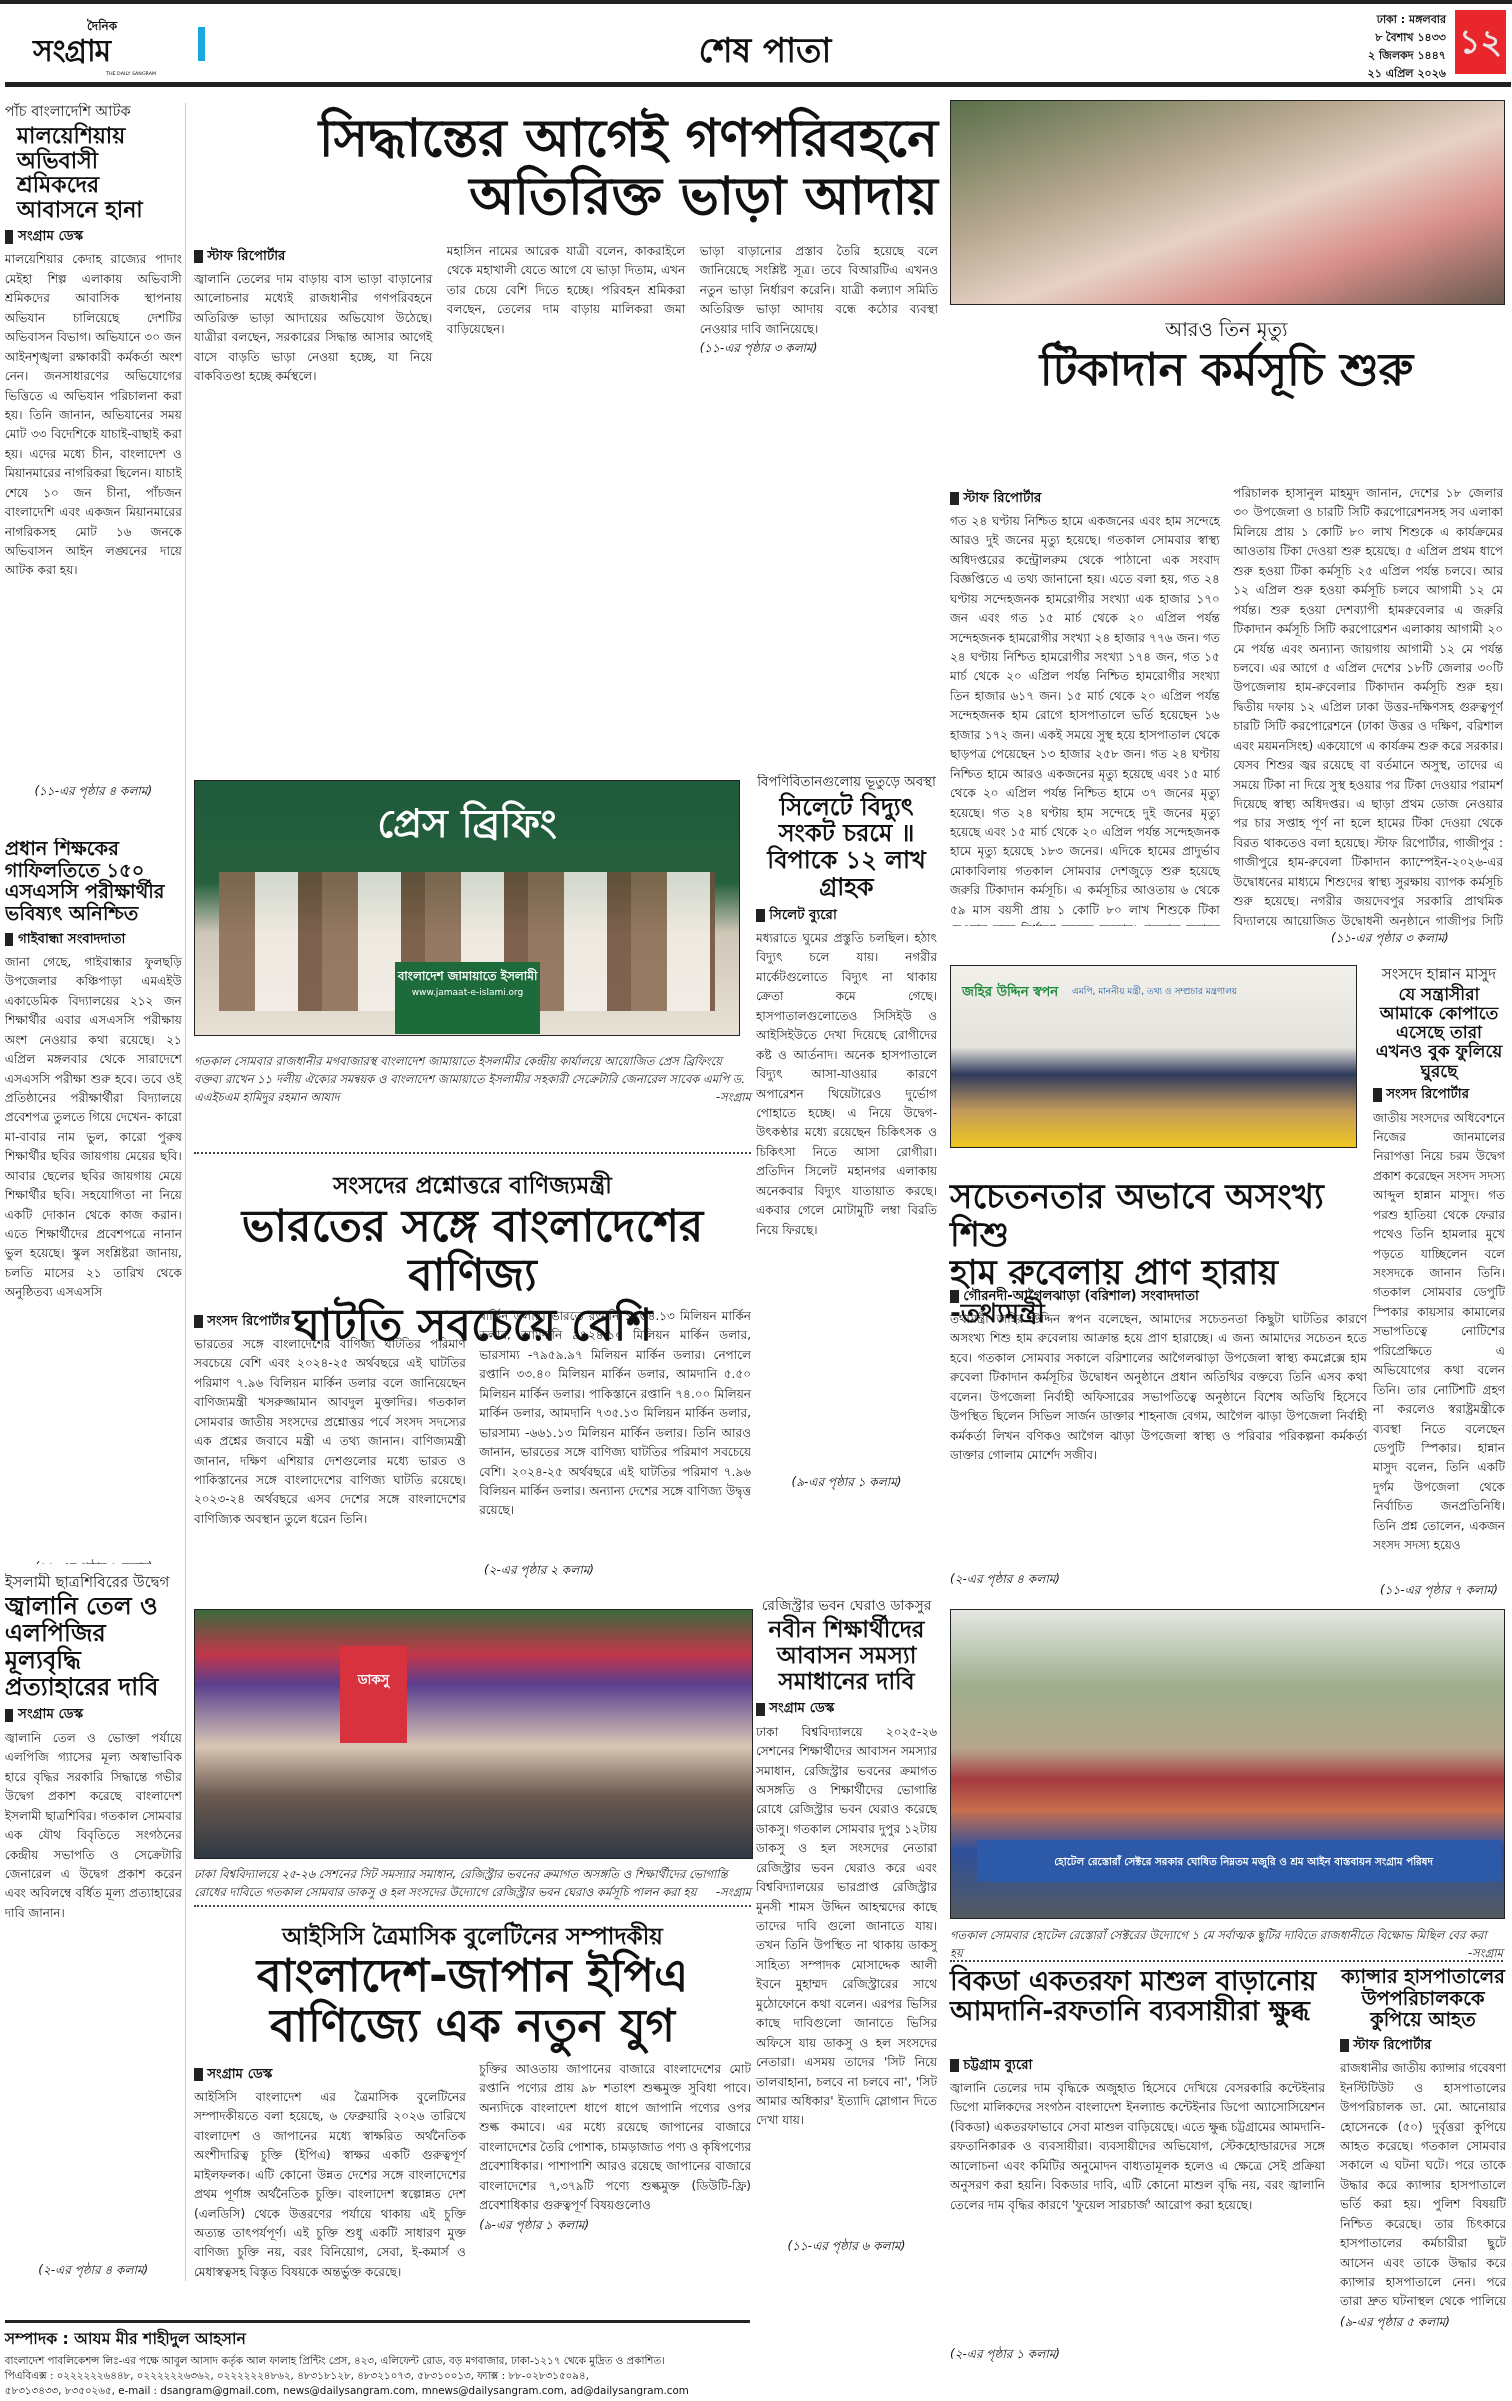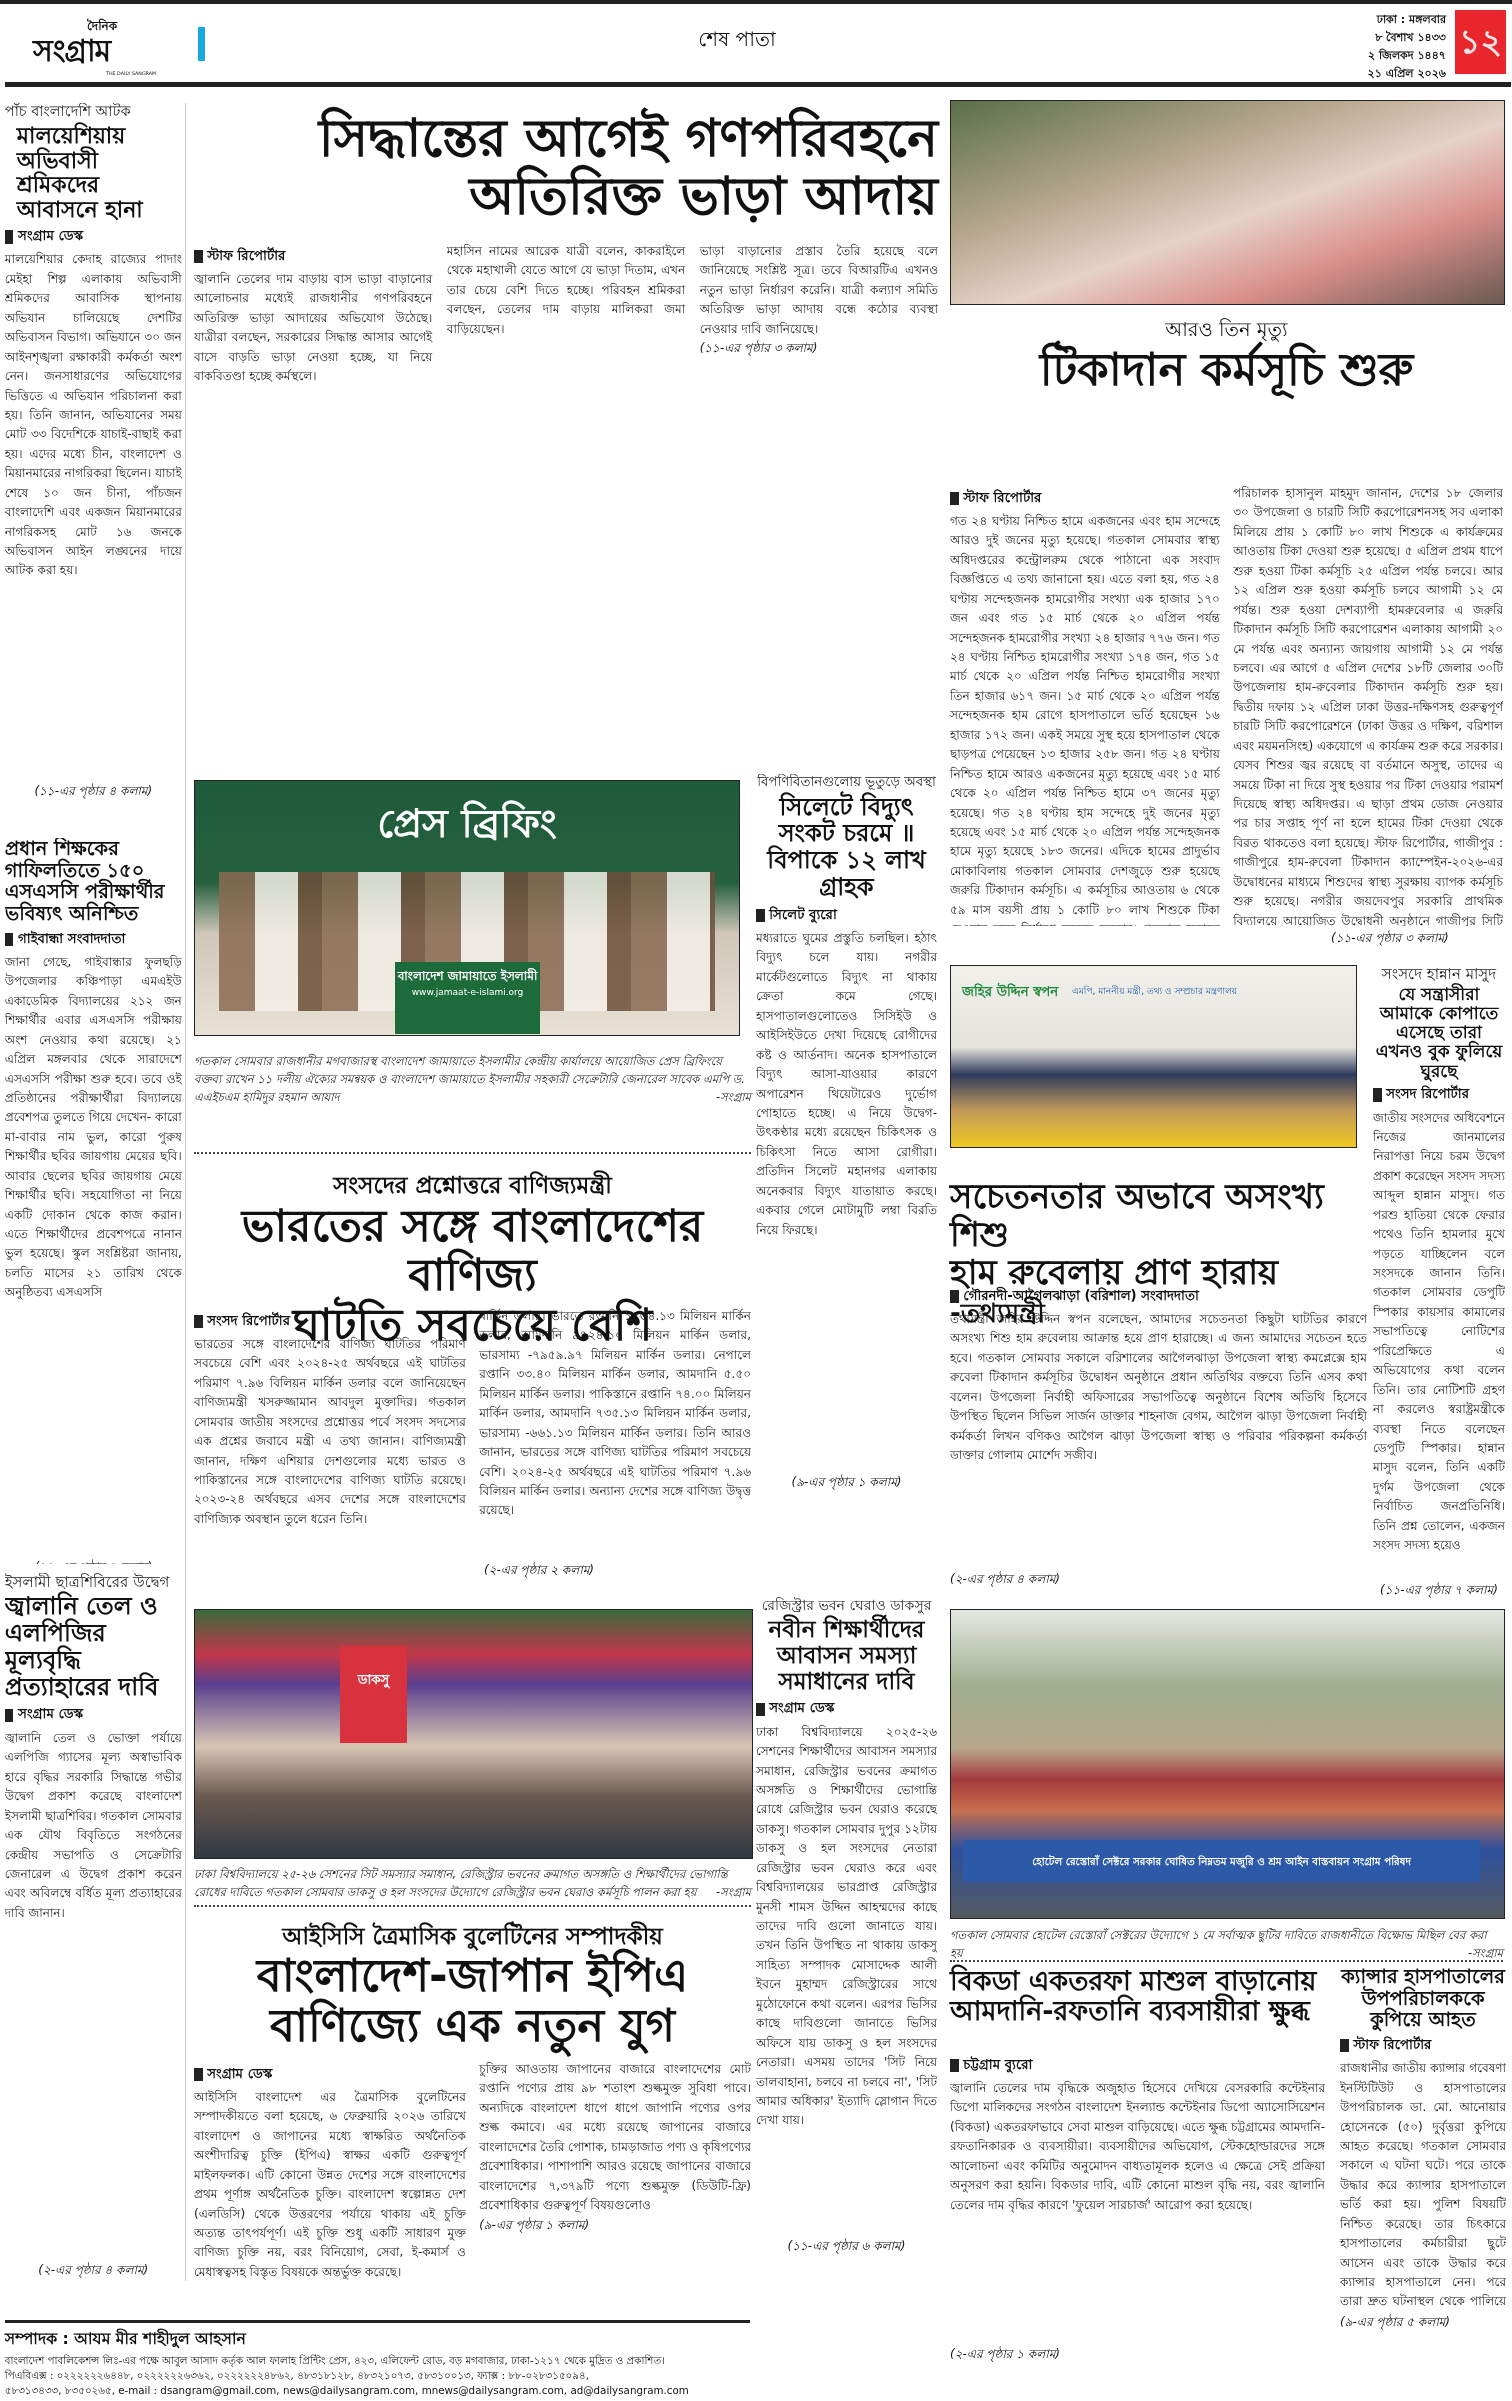--- a/index.html
+++ b/index.html
@@ -21,21 +21,21 @@
 </head>
 <body>
 
 <div class="rule" style="left:0;top:0;width:1512px;height:3.6px;"></div>
 <div class="abs" style="left:33px;top:17px;width:157px;height:54px;">
   <div class="abs" style="left:54px;top:0;font-size:12px;font-weight:bold;">দৈনিক</div>
   <div class="abs" style="left:0;top:9.7px;font-size:30px;font-weight:bold;letter-spacing:-1.2px;">সংগ্রাম</div>
   <div class="abs" style="left:73px;top:54px;font-size:4.8px;">THE DAILY SANGRAM</div>
 </div>
 <div class="abs" style="left:198px;top:27px;width:7.3px;height:34px;background:#19a8e0;"></div>
-<div class="abs center" style="left:586px;top:24px;width:302px;font-size:20px;font-weight:normal;">শেষ পাতা</div>
+<div class="abs center" style="left:614px;top:24px;width:302px;font-size:34px;font-weight:bold;">শেষ পাতা</div>
 <div class="abs" style="left:1313px;top:11px;width:133px;text-align:right;font-size:11px;line-height:18px;font-weight:bold;">
   <div>ঢাকা : মঙ্গলবার</div>
   <div>৮ বৈশাখ ১৪৩৩</div>
   <div>২ জিলকদ ১৪৪৭</div>
   <div>২১ এপ্রিল ২০২৬</div>
 </div>
 <div class="abs center" style="left:1455px;top:9.7px;width:51px;height:64px;background:#e8262c;color:#e5e5e5;font-size:33px;font-weight:bold;line-height:64px;">১২</div>
 <div class="rule" style="left:4.8px;top:82px;width:1506px;height:4.8px;"></div>
 
 <div class="col" style="left:4.8px;top:103px;width:177px;height:726px;">
@@ -182,21 +182,21 @@
   <div class="kicker center" style="font-size:14px;">রেজিস্ট্রার ভবন ঘেরাও ডাকসুর</div>
   <div class="hl center" style="font-size:23px;margin-top:3.6px;">নবীন শিক্ষার্থীদের আবাসন সমস্যা সমাধানের দাবি</div>
   <div class="byline">
       <span>সংগ্রাম ডেস্ক</span>
     </div>
   <div class="body" style="height:514px;overflow:hidden;">ঢাকা বিশ্ববিদ্যালয়ে ২০২৫-২৬ সেশনের শিক্ষার্থীদের আবাসন সমস্যার সমাধান, রেজিস্ট্রার ভবনের ক্রমাগত অসঙ্গতি ও শিক্ষার্থীদের ভোগান্তি রোধে রেজিস্ট্রার ভবন ঘেরাও করেছে ডাকসু। গতকাল সোমবার দুপুর ১২টায় ডাকসু ও হল সংসদের নেতারা রেজিস্ট্রার ভবন ঘেরাও করে এবং বিশ্ববিদ্যালয়ের ভারপ্রাপ্ত রেজিস্ট্রার মুনসী শামস উদ্দিন আহম্মদের কাছে তাদের দাবি গুলো জানাতে যায়। তখন তিনি উপস্থিত না থাকায় ডাকসু সাহিত্য সম্পাদক মোসাদ্দেক আলী ইবনে মুহাম্মদ রেজিস্ট্রারের সাথে মুঠোফোনে কথা বলেন। এরপর ভিসির কাছে দাবিগুলো জানাতে ভিসির অফিসে যায় ডাকসু ও হল সংসদের নেতারা। এসময় তাদের 'সিট নিয়ে তালবাহানা, চলবে না চলবে না', 'সিট আমার অধিকার' ইত্যাদি স্লোগান দিতে দেখা যায়।</div>
   <div class="cont center">(১১-এর পৃষ্ঠার ৬ কলাম)</div>
 </div>
 
 <div class="photo" style="left:950px;top:1609px;width:553px;height:308px;background:linear-gradient(180deg,#e4e7e2 0%,#9fae8d 25%,#b7a68c 45%,#a33a3d 55%,#c76f4e 65%,#2d4f9c 78%,#545a60 100%);">
-  <div class="abs center" style="left:12px;top:230px;width:517px;height:42px;background:#2c5aa8;color:#fff;font-size:10.3px;font-weight:bold;line-height:42px;overflow:hidden;white-space:nowrap;">হোটেল রেস্তোরাঁ সেক্টরে সরকার ঘোষিত নিম্নতম মজুরি ও শ্রম আইন বাস্তবায়ন সংগ্রাম পরিষদ</div>
+  <div class="abs center" style="left:26px;top:230px;width:517px;height:42px;background:#2c5aa8;color:#fff;font-size:10.3px;font-weight:bold;line-height:42px;overflow:hidden;white-space:nowrap;padding-left:8px;">হোটেল রেস্তোরাঁ সেক্টরে সরকার ঘোষিত নিম্নতম মজুরি ও শ্রম আইন বাস্তবায়ন সংগ্রাম পরিষদ</div>
 </div>
 <div class="abs caption" style="left:950px;top:1927px;width:553px;">
   <span>গতকাল সোমবার হোটেল রেস্তোরাঁ সেক্টরের উদ্যোগে ১ মে সর্বাত্মক ছুটির দাবিতে রাজধানীতে বিক্ষোভ মিছিল বের করা হয়</span>
   <span style="float:right;">-সংগ্রাম</span>
 </div>
 <div class="dots" style="left:950px;top:1960px;width:553px;"></div>
 
 <div class="abs center" style="left:194px;top:1918px;width:557px;font-size:23px;font-weight:bold;">আইসিসি ত্রৈমাসিক বুলেটিনের সম্পাদকীয়</div>
 <div class="abs center hl" style="left:194px;top:1951px;width:557px;font-size:45px;">
   <div>বাংলাদেশ-জাপান ইপিএ</div>

